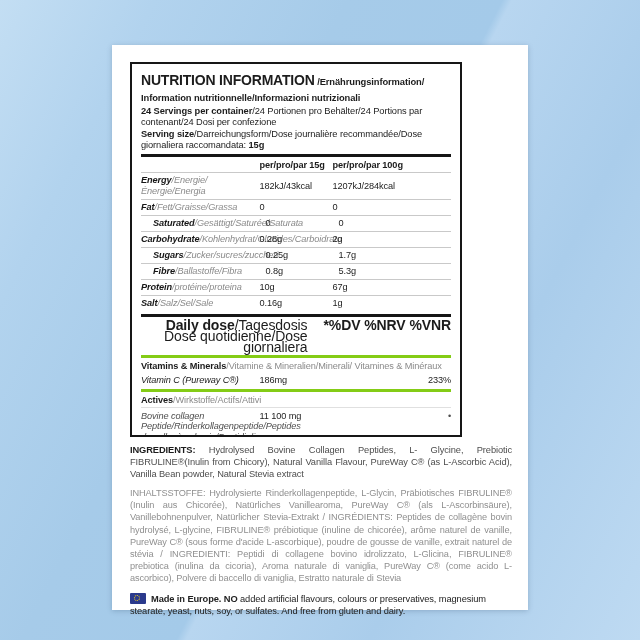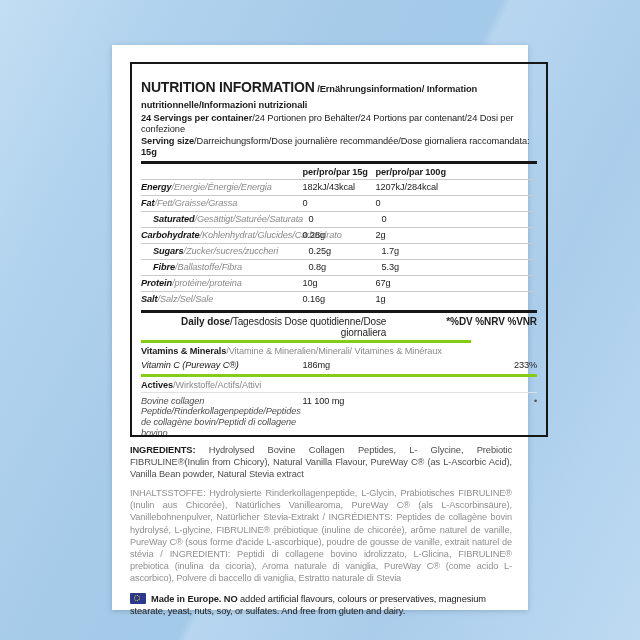--- a/index.html
+++ b/index.html
@@ -14,39 +14,39 @@
       #c3def3 0%, #b2d3ee 16%, #a6cbe9 36%, #a4cae9 52%,
       #b8d6f0 53%, #aacdeb 72%, #bedaf2 100%);
   }
   .panel{
     position:absolute;left:112px;top:45px;width:416px;height:565px;
     background:#ffffff;box-shadow:0 1px 5px rgba(50,80,110,.28);
     box-sizing:border-box;padding:17px 16px 0 18px;
     color:#1c1c1c;letter-spacing:-0.1px;
   }
   .box{
-    box-sizing:border-box;width:418px;height:375px;
-    border:2px solid #161616;padding:16px 9px 0 9px;overflow:hidden;
+    box-sizing:border-box;width:332px;height:375px;
+    border:2px solid #161616;padding:9px 9px 0 9px;overflow:hidden;
   }
   .ttl{font-size:14px;font-weight:bold;line-height:14px;letter-spacing:-0.2px;margin:0 0 1px 0;}
   .ttl .sfx{font-size:9.4px;letter-spacing:-0.1px;}
   .hline{font-size:9.3px;line-height:11px;margin:0 0 1px 0;font-weight:normal;}
   .b{font-weight:bold;}
   .bar{height:3px;background:#161616;margin:3px 0 0 0;}
   .colhdr{display:flex;align-items:flex-end;padding:3px 0 2px 0;font-size:9.2px;font-weight:bold;}
   .lblcol{flex:1;min-width:0;font-style:italic;}
   .c1{width:73px;flex:0 0 73px;}
   .c2{flex:1;text-align:left;}
   .c2r{flex:1;text-align:right;}
   .row{display:flex;border-top:1px solid #c9c9c9;padding:2px 0;font-size:9.2px;line-height:11px;align-items:center;min-height:15px;box-sizing:border-box;}
   .row .name{font-weight:bold;color:#161616;}
   .row .tr{color:#8a8a8a;font-weight:normal;}
   .row .val{color:#222;}
   .ind{padding-left:12px;}
-  .daily{display:flex;border-top:none;padding:3px 0 2px 0;font-size:10px;line-height:11px;gap:44px;}
+  .daily{display:flex;border-top:none;padding:3px 0 2px 0;font-size:14px;line-height:11px;}
   .daily .dl{flex:1;text-align:right;padding-right:16px;}
   .daily .dv{font-weight:bold;}
   .sechdr{font-size:9.2px;line-height:11px;padding:3px 0 1px 0;}
   .sechdr .tr{color:#8a8a8a;}
   .vrow{display:flex;align-items:flex-end;font-size:9.2px;line-height:11px;padding:2px 0 3px 0;}
   .arow{display:flex;align-items:flex-start;font-size:9.2px;line-height:10.8px;padding:2.5px 0;border-top:1px solid #e0e0e0;color:#4e4e4e;}
   .arow:first-of-type{border-top:none;}
   .arow .val,.vrow .val{color:#222;}
   .thin{border-top:3px solid #84cc16;}
   .ing{font-size:9.3px;line-height:12px;color:#4d4d4d;text-align:justify;margin:7px 0 0 0;}

